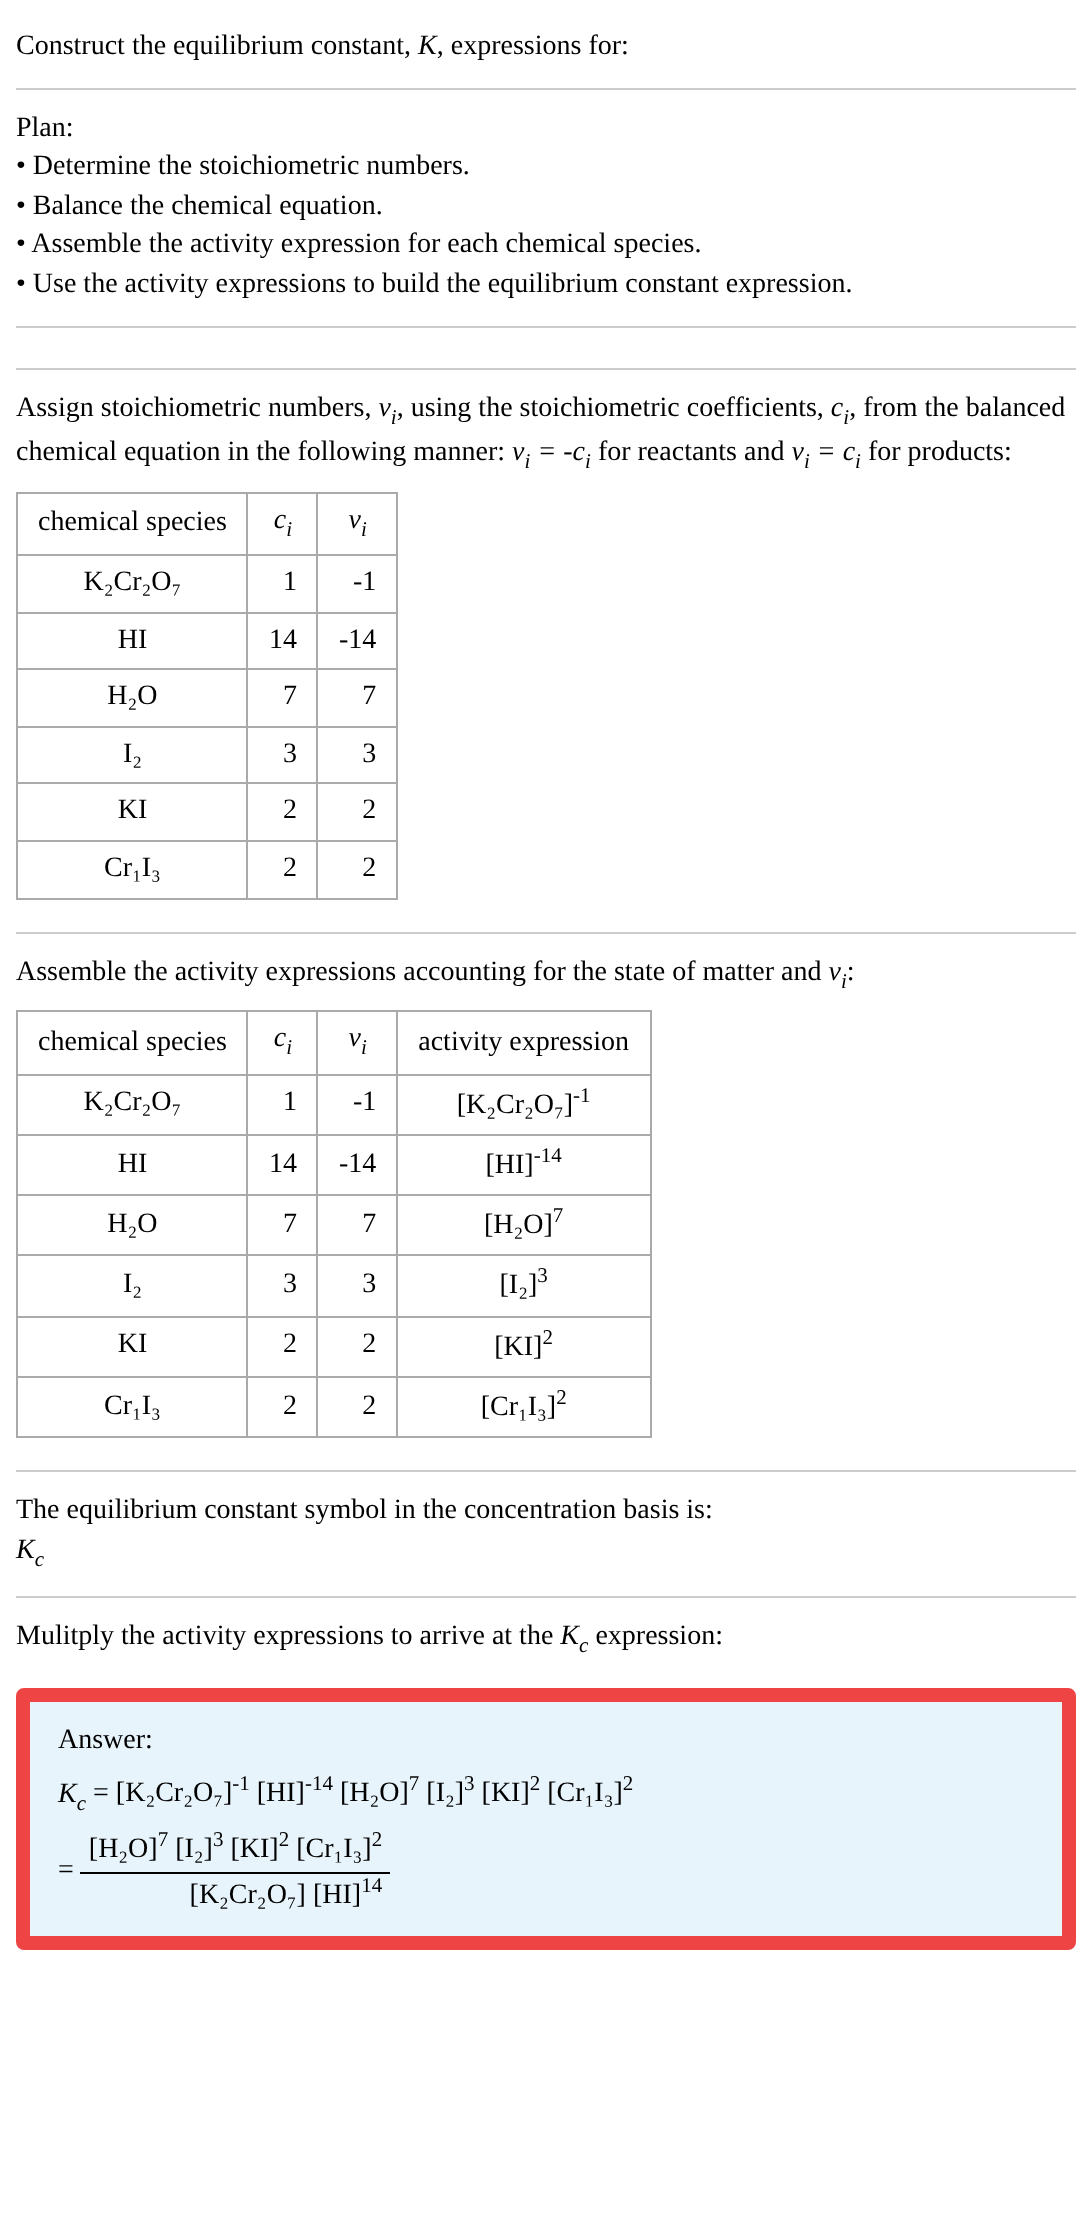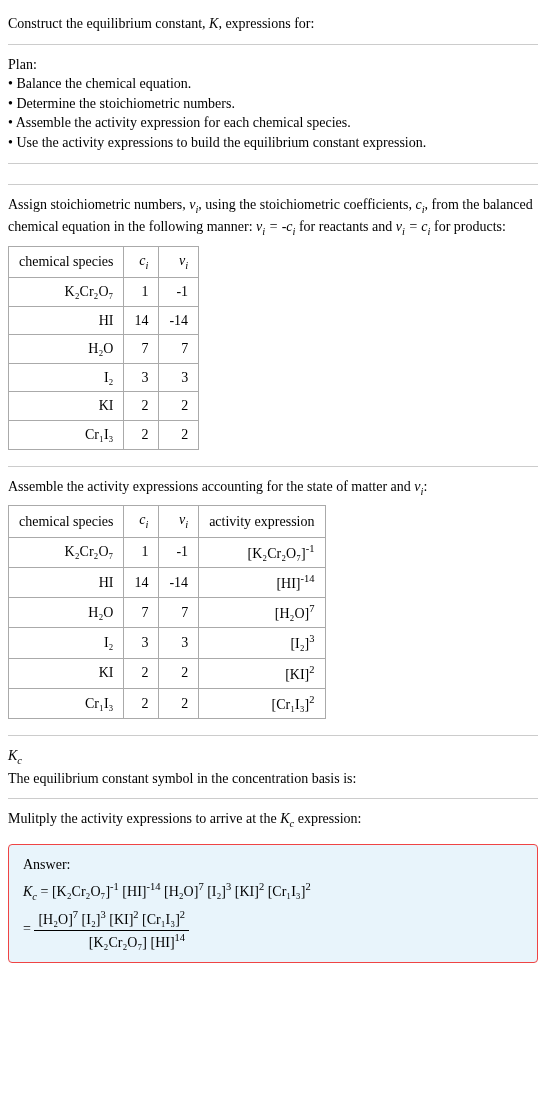--- a/index.html
+++ b/index.html
@@ -23,29 +23,29 @@
       border-top: 1px solid #ccc;
       margin: 4px 0;
     }
     table {
       border-collapse: collapse;
       margin: 6px 0;
     }
     th, td {
       border: 1px solid #aaa;
       padding: 4px 10px;
-      text-align: right;
+      text-align: center;
       font-weight: normal;
     }
     td.num {
       text-align: right;
     }
     .answer-box {
       background: #e8f4fb;
-      border: 1px solid #ef4444;
+      border: 7px solid #ef4444;
       border-radius: 4px;
       padding: 10px 14px;
       margin-top: 6px;
     }
     sub {
       font-size: 0.75em;
       vertical-align: sub;
     }
     sup {
       font-size: 0.75em;
@@ -77,22 +77,22 @@
 <div class="section">
   <div>
     <span>Construct the equilibrium constant, </span><span class="ital">K</span><span>, expressions for:</span>
   </div>
 </div>
 
 <div class="divider"></div>
 
 <div class="section">
   <div>Plan:</div>
+  <div>• Determine the stoichiometric numbers.</div>
   <div>• Balance the chemical equation.</div>
-  <div>• Determine the stoichiometric numbers.</div>
   <div>• Assemble the activity expression for each chemical species.</div>
   <div>• Use the activity expressions to build the equilibrium constant expression.</div>
 </div>
 
 <div class="divider"></div>
 
 <div class="section">
 </div>
 
 <div class="divider"></div>
@@ -192,22 +192,22 @@
       <td class="num">2</td>
       <td><span>[Cr₁I₃]</span><sup>2</sup></td>
     </tr>
   </tbody>
     </table>
 </div>
 
 <div class="divider"></div>
 
 <div class="section">
+  <div>The equilibrium constant symbol in the concentration basis is:</div>
   <div><span class="ital">K<sub>c</sub></span></div>
-  <div>The equilibrium constant symbol in the concentration basis is:</div>
 </div>
 
 <div class="divider"></div>
 
 <div class="section">
   <div>
     <span>Mulitply the activity expressions to arrive at the </span><span class="ital">K<sub>c</sub></span><span> expression:</span>
   </div>
 </div>
 

